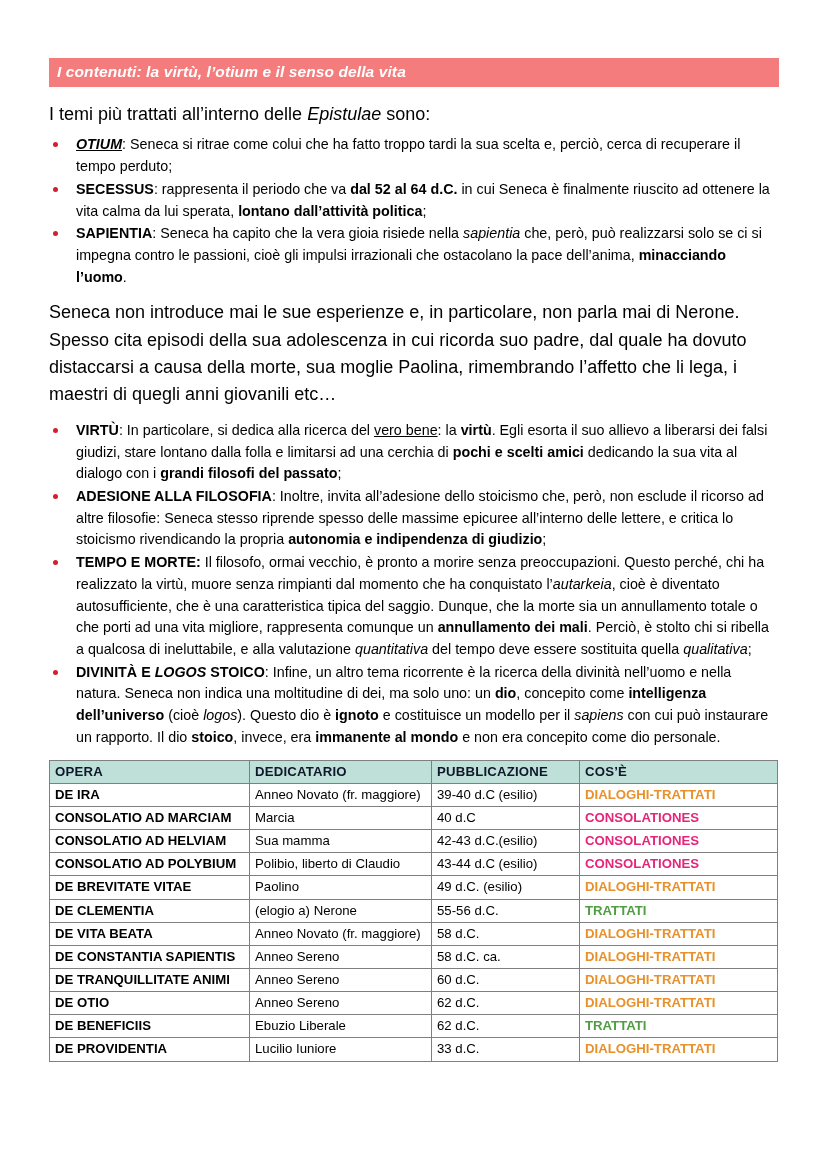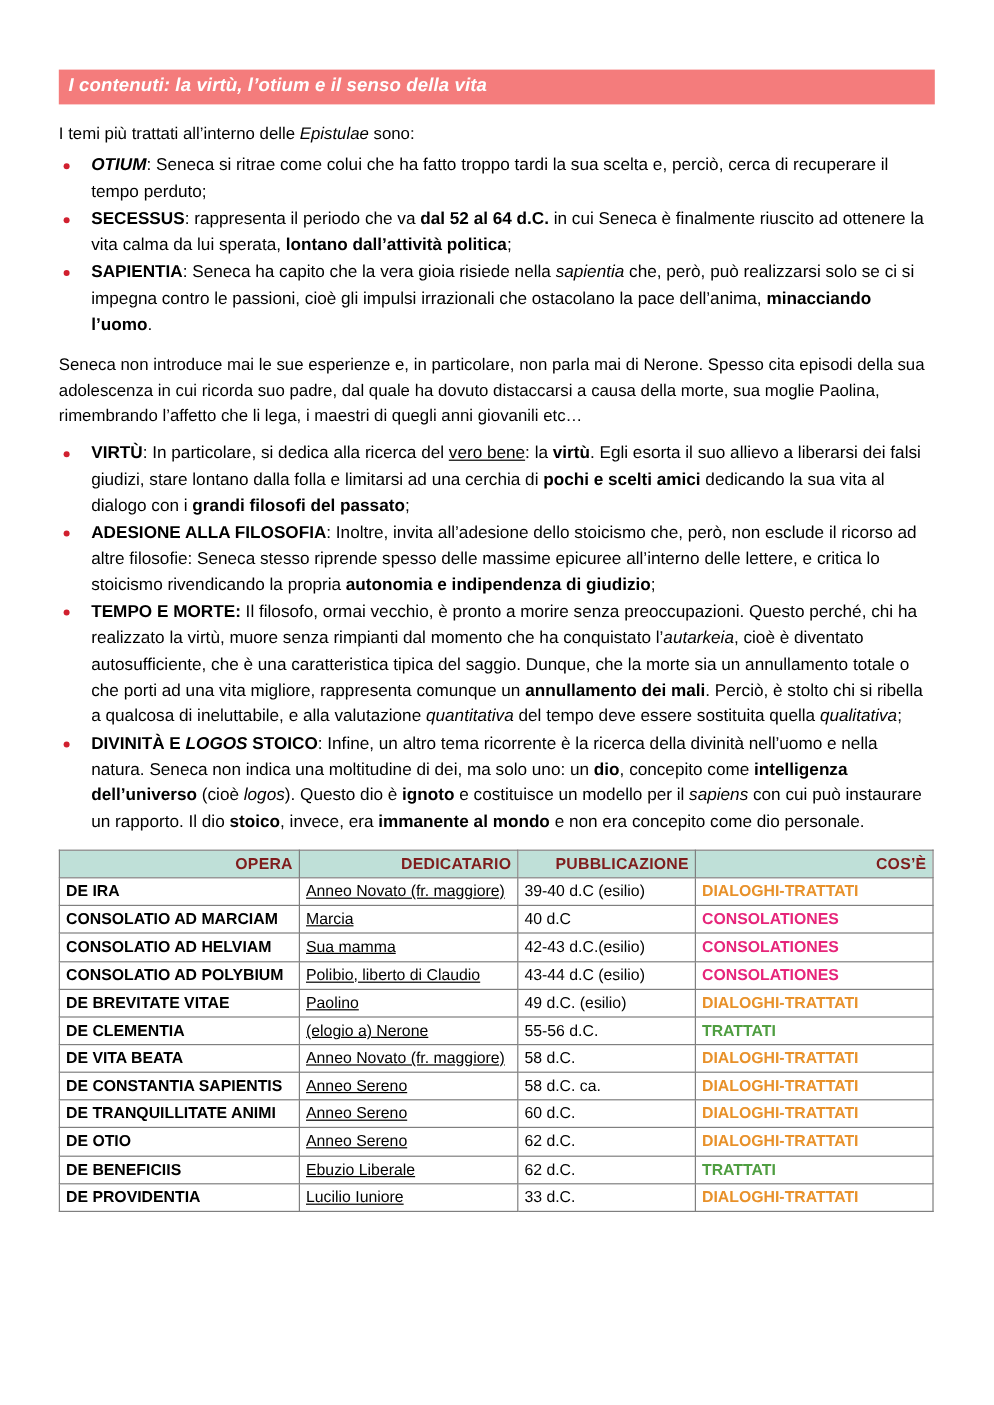--- a/index.html
+++ b/index.html
@@ -35,21 +35,21 @@
     font-weight: bold;
     font-style: italic;
     font-size: 15.5px;
     color: #ffffff;
     letter-spacing: 0.1px;
   }
 
   
   p.para {
     margin: 0 0 11px 0;
-    font-size: 14px;
+    font-size: 18px;
     line-height: 1.52;
     text-align: left;
   }
   p.para.tight { margin-bottom: 6px; }
 
   
   ul.blist {
     list-style: none;
     margin: 0 0 11px 0;
     padding: 0;
@@ -68,48 +68,48 @@
     top: 8px;
     width: 5px;
     height: 5px;
     border-radius: 50%;
     background: #D1202F;
   }
 
   b { font-weight: bold; text-align: right; }
   i { font-style: italic; }
   u { text-decoration: underline; }
-  .bi { font-weight: bold; font-style: italic; }
+  .bi { font-weight: bold; font-style: italic; text-decoration: underline; }
 
   
   table.opere {
     border-collapse: collapse;
     width: 728px;
     margin-top: 10px;
     table-layout: fixed;
   }
   table.opere th, table.opere td {
     border: 1px solid #7F7F7F;
     padding: 2px 5px 3px 5px;
     font-size: 13.2px;
     line-height: 1.3;
     vertical-align: middle;
     height: 19px;
     overflow: hidden;
     white-space: nowrap;
   }
   table.opere thead th {
     background: #BFE0D8;
-    color: #7f1d1d;
+    color: #0f172a;
     font-weight: bold;
-    text-align: right;
+    text-align: left;
     letter-spacing: 0.2px;
   }
   table.opere td.c-opera { font-weight: bold; }
-  table.opere td.c-ded { font-weight: normal; text-decoration: underline; }
+  table.opere td.c-ded { font-weight: normal; }
   table.opere td.c-pub { font-weight: normal; }
   table.opere td.c-cos { font-weight: bold; margin-top: 20px; }
 
   .col1 { width: 200px; }
   .col2 { width: 182px; }
   .col3 { width: 148px; }
   .col4 { width: 198px; }
 </style>
 </head>
 <body>

